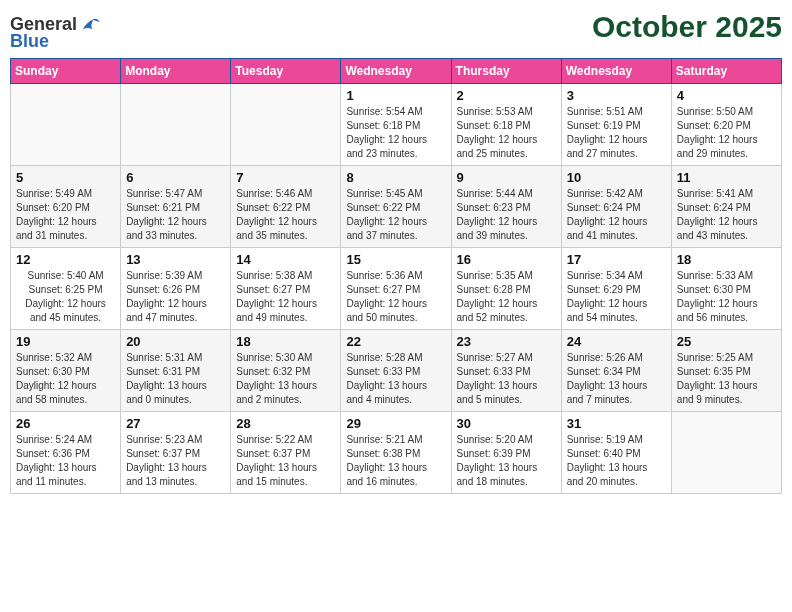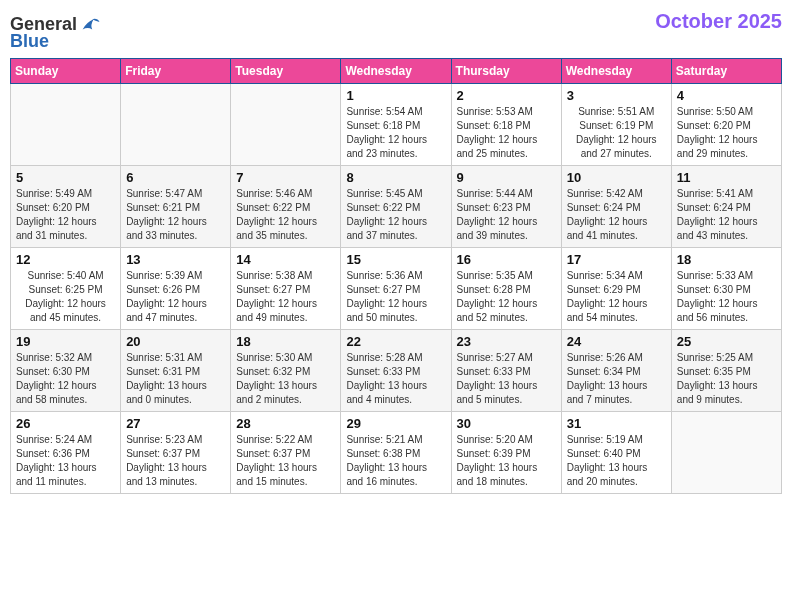--- a/index.html
+++ b/index.html
@@ -30,23 +30,23 @@
     .logo-blue { color: #2a6ab5; }
     .logo-icon {
       width: 22px;
       height: 22px;
       margin-left: 2px;
     }
     .title-block {
       text-align: right;
     }
     .month-title {
-      font-size: 20px;
+      font-size: 30px;
       font-weight: bold;
-      color: #8b5cf6;
+      color: #14532d;
     }
     .subtitle {
       font-size: 14px;
       color: #444;
     }
     .calendar {
       width: 100%;
       border-collapse: collapse;
       border: 1px solid #ccc;
     }
@@ -108,21 +108,21 @@
   </div>
   <div class="title-block">
     <div class="month-title">October 2025</div>
   </div>
 </div>
 
 <table class="calendar">
   <thead>
     <tr>
       <th>Sunday</th>
-      <th>Friday</th>
+      <th>Monday</th>
       <th>Tuesday</th>
       <th>Wednesday</th>
       <th>Thursday</th>
       <th>Wednesday</th>
       <th>Saturday</th>
     </tr>
   </thead>
   <tbody id="calendar-body">
   <tr>
         <td class="empty-cell"></td>
@@ -137,21 +137,21 @@
         </td>
         <td>
           <div class="day-num">2</div>
           <div class="day-info" style="white-space: pre-line;">Sunrise: 5:53 AM
 Sunset: 6:18 PM
 Daylight: 12 hours
 and 25 minutes.</div>
         </td>
         <td>
           <div class="day-num">3</div>
-          <div class="day-info" style="white-space: pre-line; text-align: center;">Sunrise: 5:51 AM
+          <div class="day-info" style="white-space: pre-line;">Sunrise: 5:51 AM
 Sunset: 6:19 PM
 Daylight: 12 hours
 and 27 minutes.</div>
         </td>
         <td>
           <div class="day-num">4</div>
           <div class="day-info" style="white-space: pre-line;">Sunrise: 5:50 AM
 Sunset: 6:20 PM
 Daylight: 12 hours
 and 29 minutes.</div>

